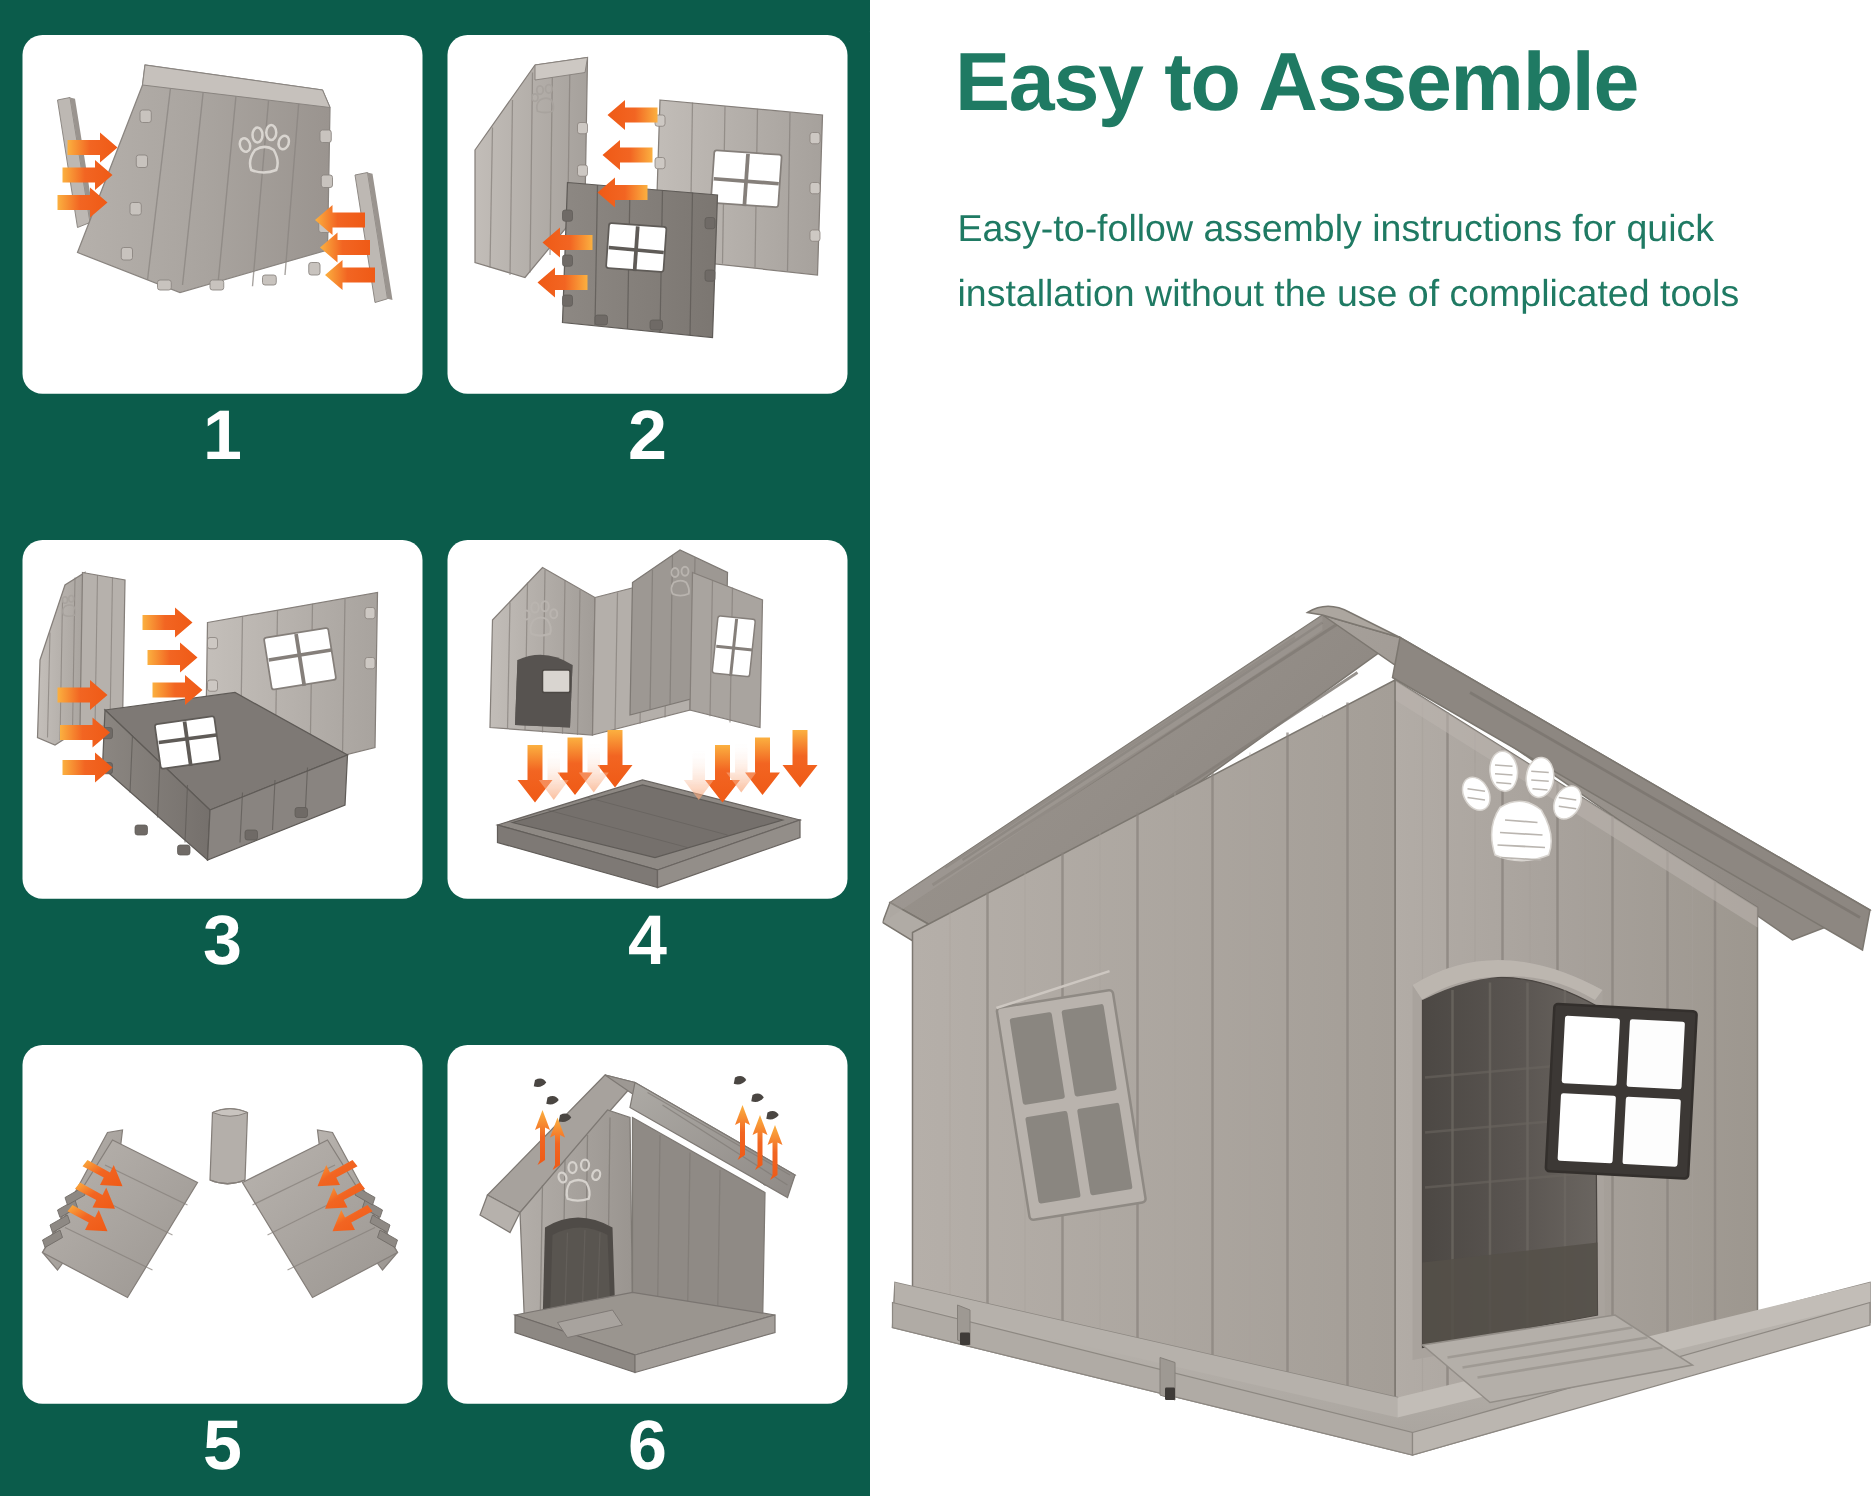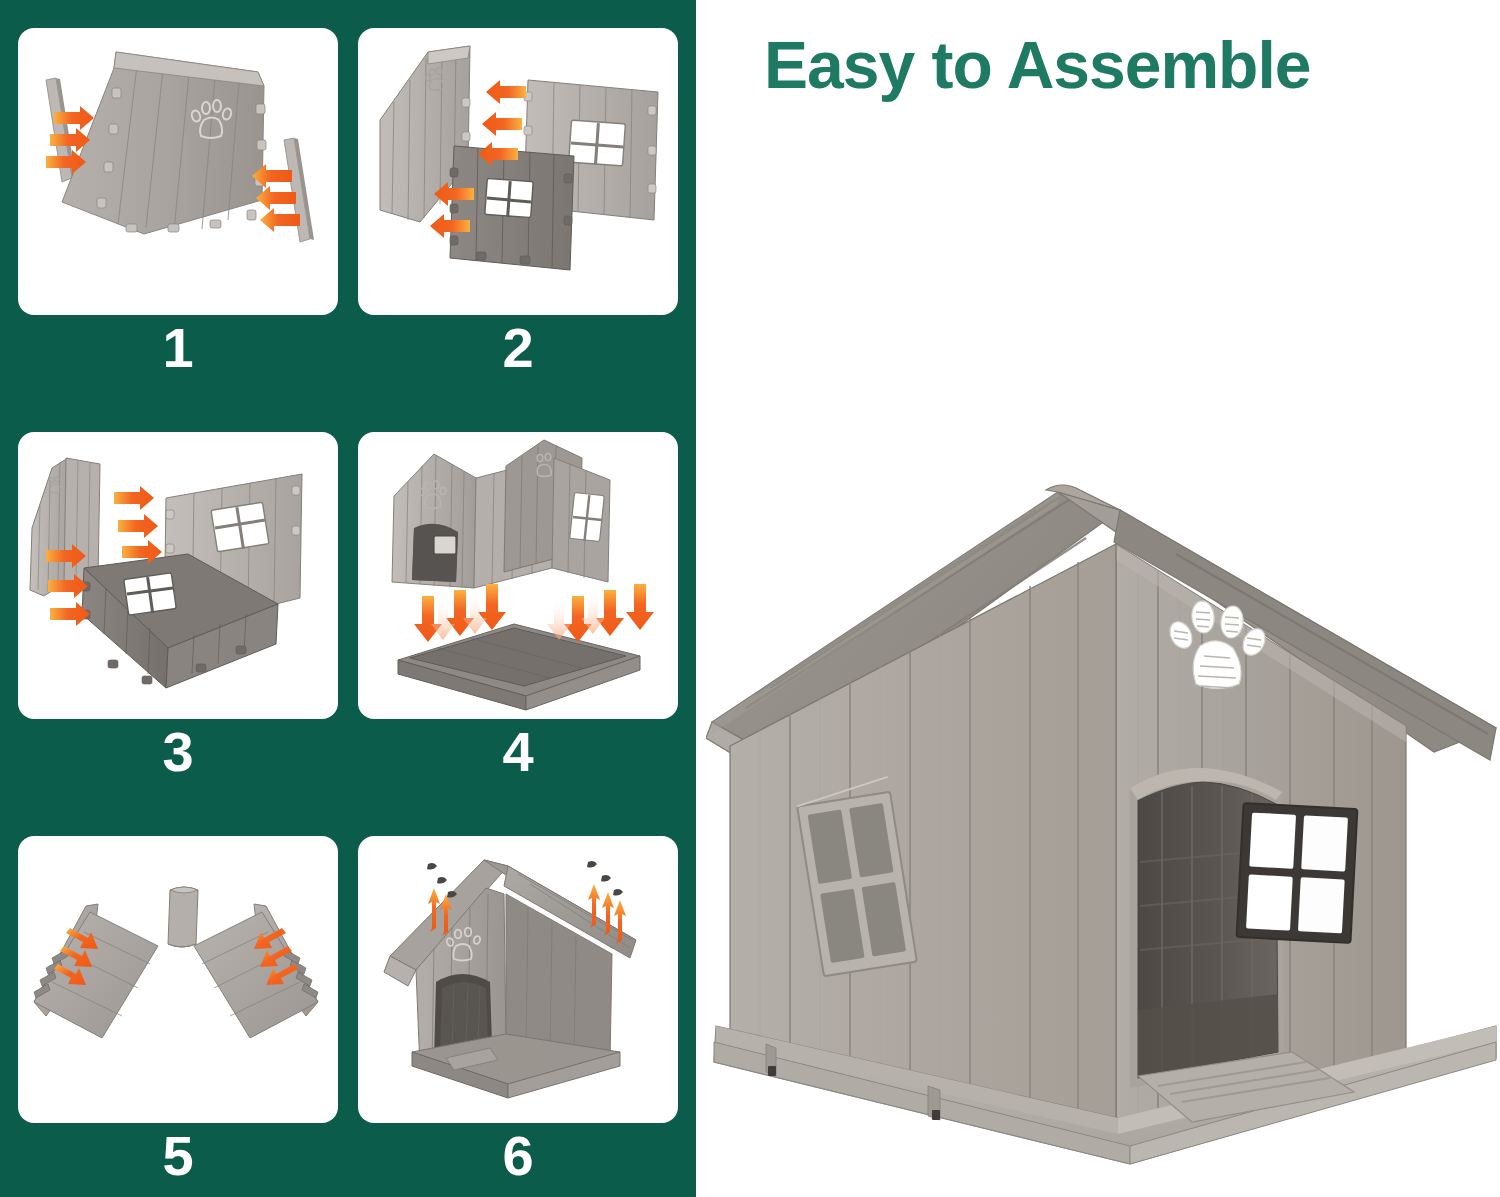--- a/index.html
+++ b/index.html
@@ -650,20 +650,21 @@
         </div>
         <div class="step-num">6</div>
       </div>
 
     </div>
   </div>
 
   <div class="right-col">
 
     <div class="headline">Easy to Assemble</div>
+    <div class="subhead">Easy-to-follow assembly instructions for quick installation without the use of complicated tools</div>
 
     <div class="hero">
       <svg viewBox="0 0 800 710" xmlns="http://www.w3.org/2000/svg">
         <defs>
           <linearGradient id="hRoofL" x1="0" y1="0" x2="1" y2="0.6">
             <stop offset="0" stop-color="#9c968f"></stop>
               <stop offset="0.55" stop-color="#948e88"></stop>
               <stop offset="1" stop-color="#8b857f"></stop>
           </linearGradient>
           <linearGradient id="hRoofR" x1="0" y1="0" x2="1" y2="0.4">

